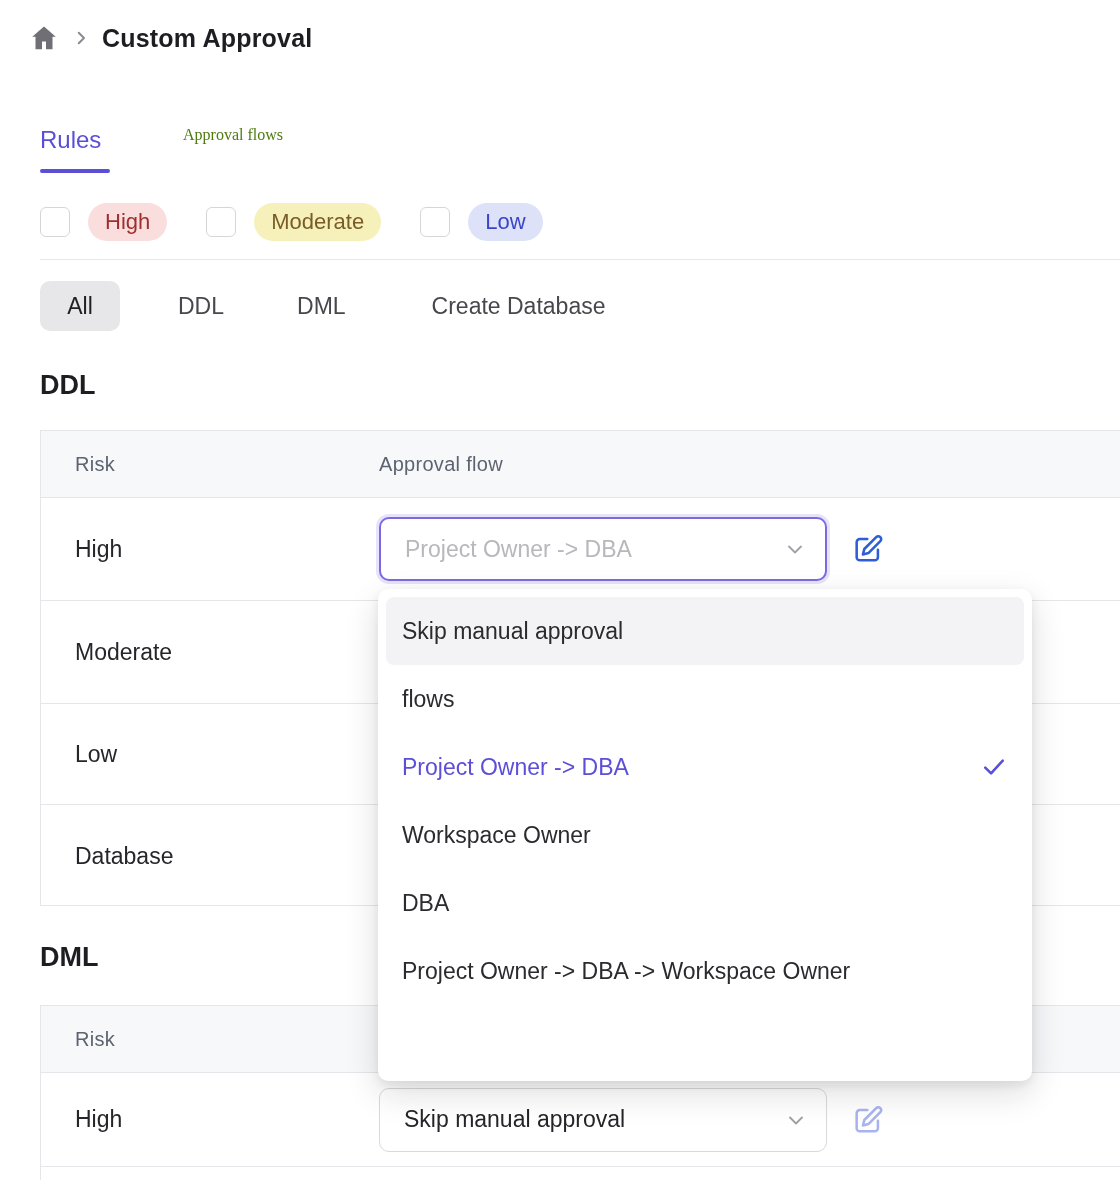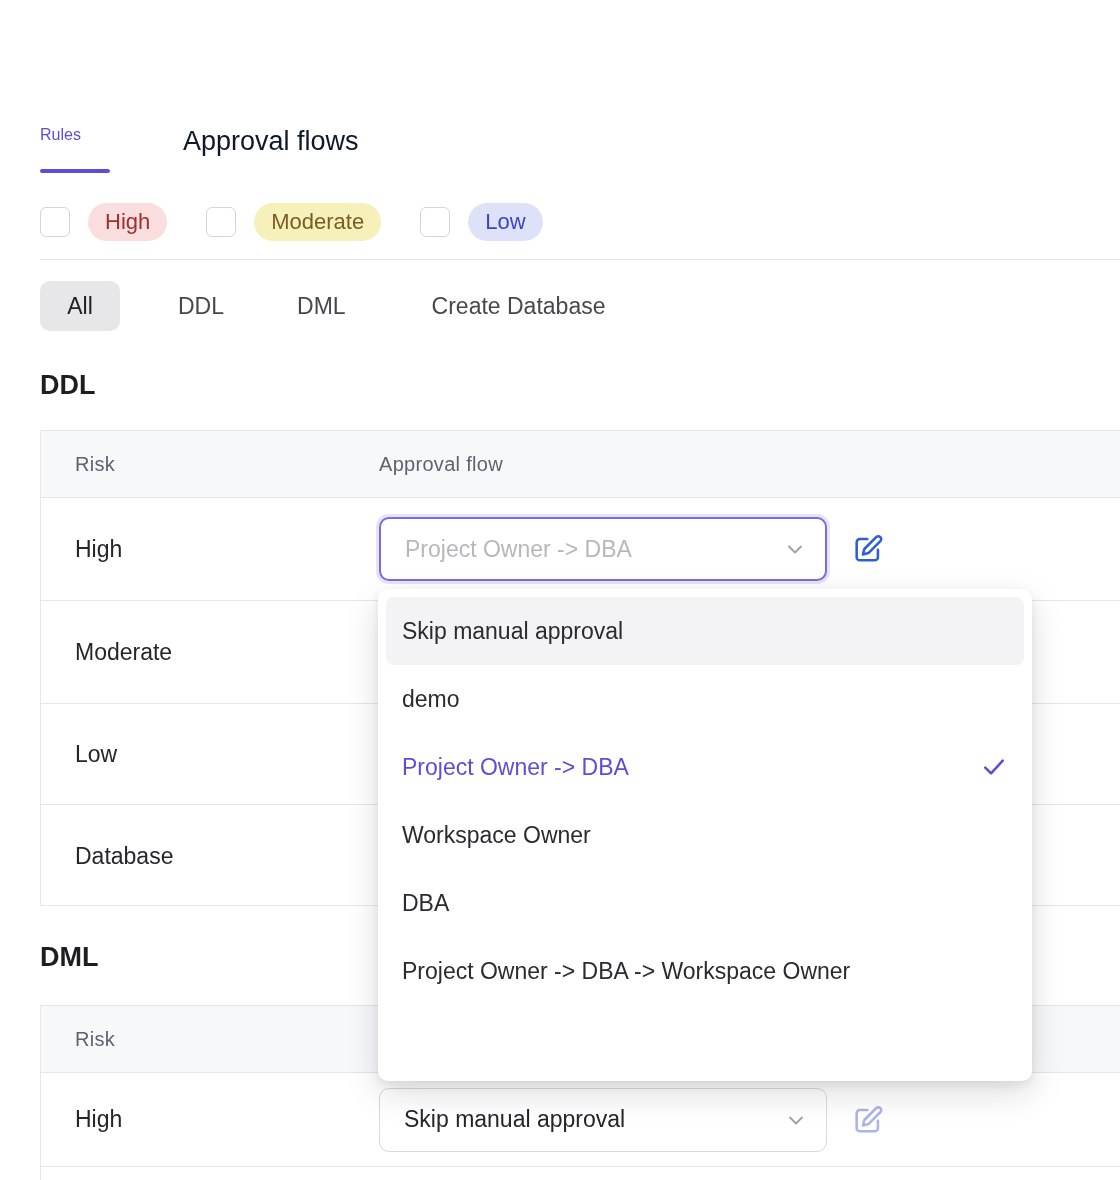--- a/index.html
+++ b/index.html
@@ -6,23 +6,23 @@
   #app{
     position:relative;width:1120px;height:1180px;overflow:hidden;background:#fff;
     font-family:"Liberation Sans", sans-serif;color:#26262a;
   }
   
   .breadcrumb{position:absolute;left:28px;top:22px;display:flex;align-items:center;}
   .home-btn{width:32px;height:32px;display:flex;align-items:center;justify-content:center;cursor:pointer;}
   .crumb-sep{margin:0 12px;display:flex;align-items:center;color:#8a8a90;}
   .crumb-title{font-size:25px;font-weight:600;color:#1e1e22;letter-spacing:.2px;}
   
-  .tab-rules{position:absolute;left:40px;top:126px;font-size:16px;color:#5b4fd8;cursor:pointer;}
+  .tab-rules{position:absolute;left:40px;top:126px;font-size:24px;color:#5b4fd8;cursor:pointer;}
   .tab-underline{position:absolute;left:40px;top:169px;width:70px;height:4px;border-radius:2px;background:#5b4fd8;}
-  .tab-flows{position:absolute;left:183px;top:126px;font-size:27px;color:#0f172a;cursor:pointer;}
+  .tab-flows{position:absolute;left:183px;top:126px;font-size:16px;color:#4d7c0f;cursor:pointer;font-family:Liberation Serif, serif;}
   
   .filters{position:absolute;left:40px;top:203px;display:flex;align-items:center;}
   .checkbox{width:30px;height:30px;border:1.5px solid #d6d6d9;border-radius:6px;background:#fff;box-sizing:border-box;cursor:pointer;}
   .badge{height:38px;display:flex;align-items:center;border-radius:19px;padding:0 17px;font-size:22px;margin-left:18px;}
   .badge-high{background:#fadddd;color:#9e2f2f;}
   .badge-moderate{background:#f6f0bb;color:#7a5c27;margin-right:0;}
   .badge-low{background:#dee2f9;color:#3a46c6;}
   .filter-gap{width:39px;}
   
   .divider{position:absolute;left:40px;right:0;top:259px;height:1px;background:#e8e8ea;}
@@ -72,20 +72,33 @@
   .dd-selected{color:#5b4fd8;}
   .dd-label{flex:1;white-space:nowrap;overflow:hidden;}
   .dd-check{width:28px;height:28px;color:#5b4fd8;flex:none;display:flex;align-items:center;}
   svg{display:block;}
 </style>
 </head>
 <body>
 
 <div id="app">
 
+  <div class="breadcrumb">
+    <div class="home-btn">
+      <svg width="30" height="30" viewBox="0 0 24 24" fill="#6f6f75">
+        <path d="M12 2.8 2.6 11h2.6v10h5.2v-6.2h3.2V21h5.2V11h2.6L12 2.8z"></path>
+      </svg>
+    </div>
+    <span class="crumb-sep">
+      <svg width="18" height="18" viewBox="0 0 24 24" fill="none" stroke="#8a8a90" stroke-width="2.6" stroke-linecap="round" stroke-linejoin="round">
+          <path d="M9 5l7 7-7 7"></path>
+        </svg>
+    </span>
+    <span class="crumb-title">Custom Approval</span>
+  </div>
 
   <span class="tab-rules">Rules</span>
   <div class="tab-underline"></div>
   <span class="tab-flows">Approval flows</span>
 
   <div class="filters">
     <div class="checkbox"></div>
     <span class="badge badge-high">High</span>
     <div class="filter-gap"></div>
     <div class="checkbox"></div>
@@ -171,21 +184,21 @@
       </div>
     </div>
     <div class="trow r-part"></div>
   </div>
 
   <div class="dropdown">
     <div class="dd-item dd-highlight">
       <span class="dd-label">Skip manual approval</span>
     </div>
     <div class="dd-item">
-      <span class="dd-label">demo</span>
+      <span class="dd-label">flows</span>
     </div>
     <div class="dd-item dd-selected">
       <span class="dd-label">Project Owner -&gt; DBA</span>
       <span class="dd-check">
         <svg width="28" height="28" viewBox="0 0 24 24" fill="none" stroke="currentColor" stroke-width="2.2" stroke-linecap="round" stroke-linejoin="round">
             <path d="M4.5 12.5l5 5L19.5 6.5"></path>
           </svg>
       </span>
     </div>
     <div class="dd-item">

